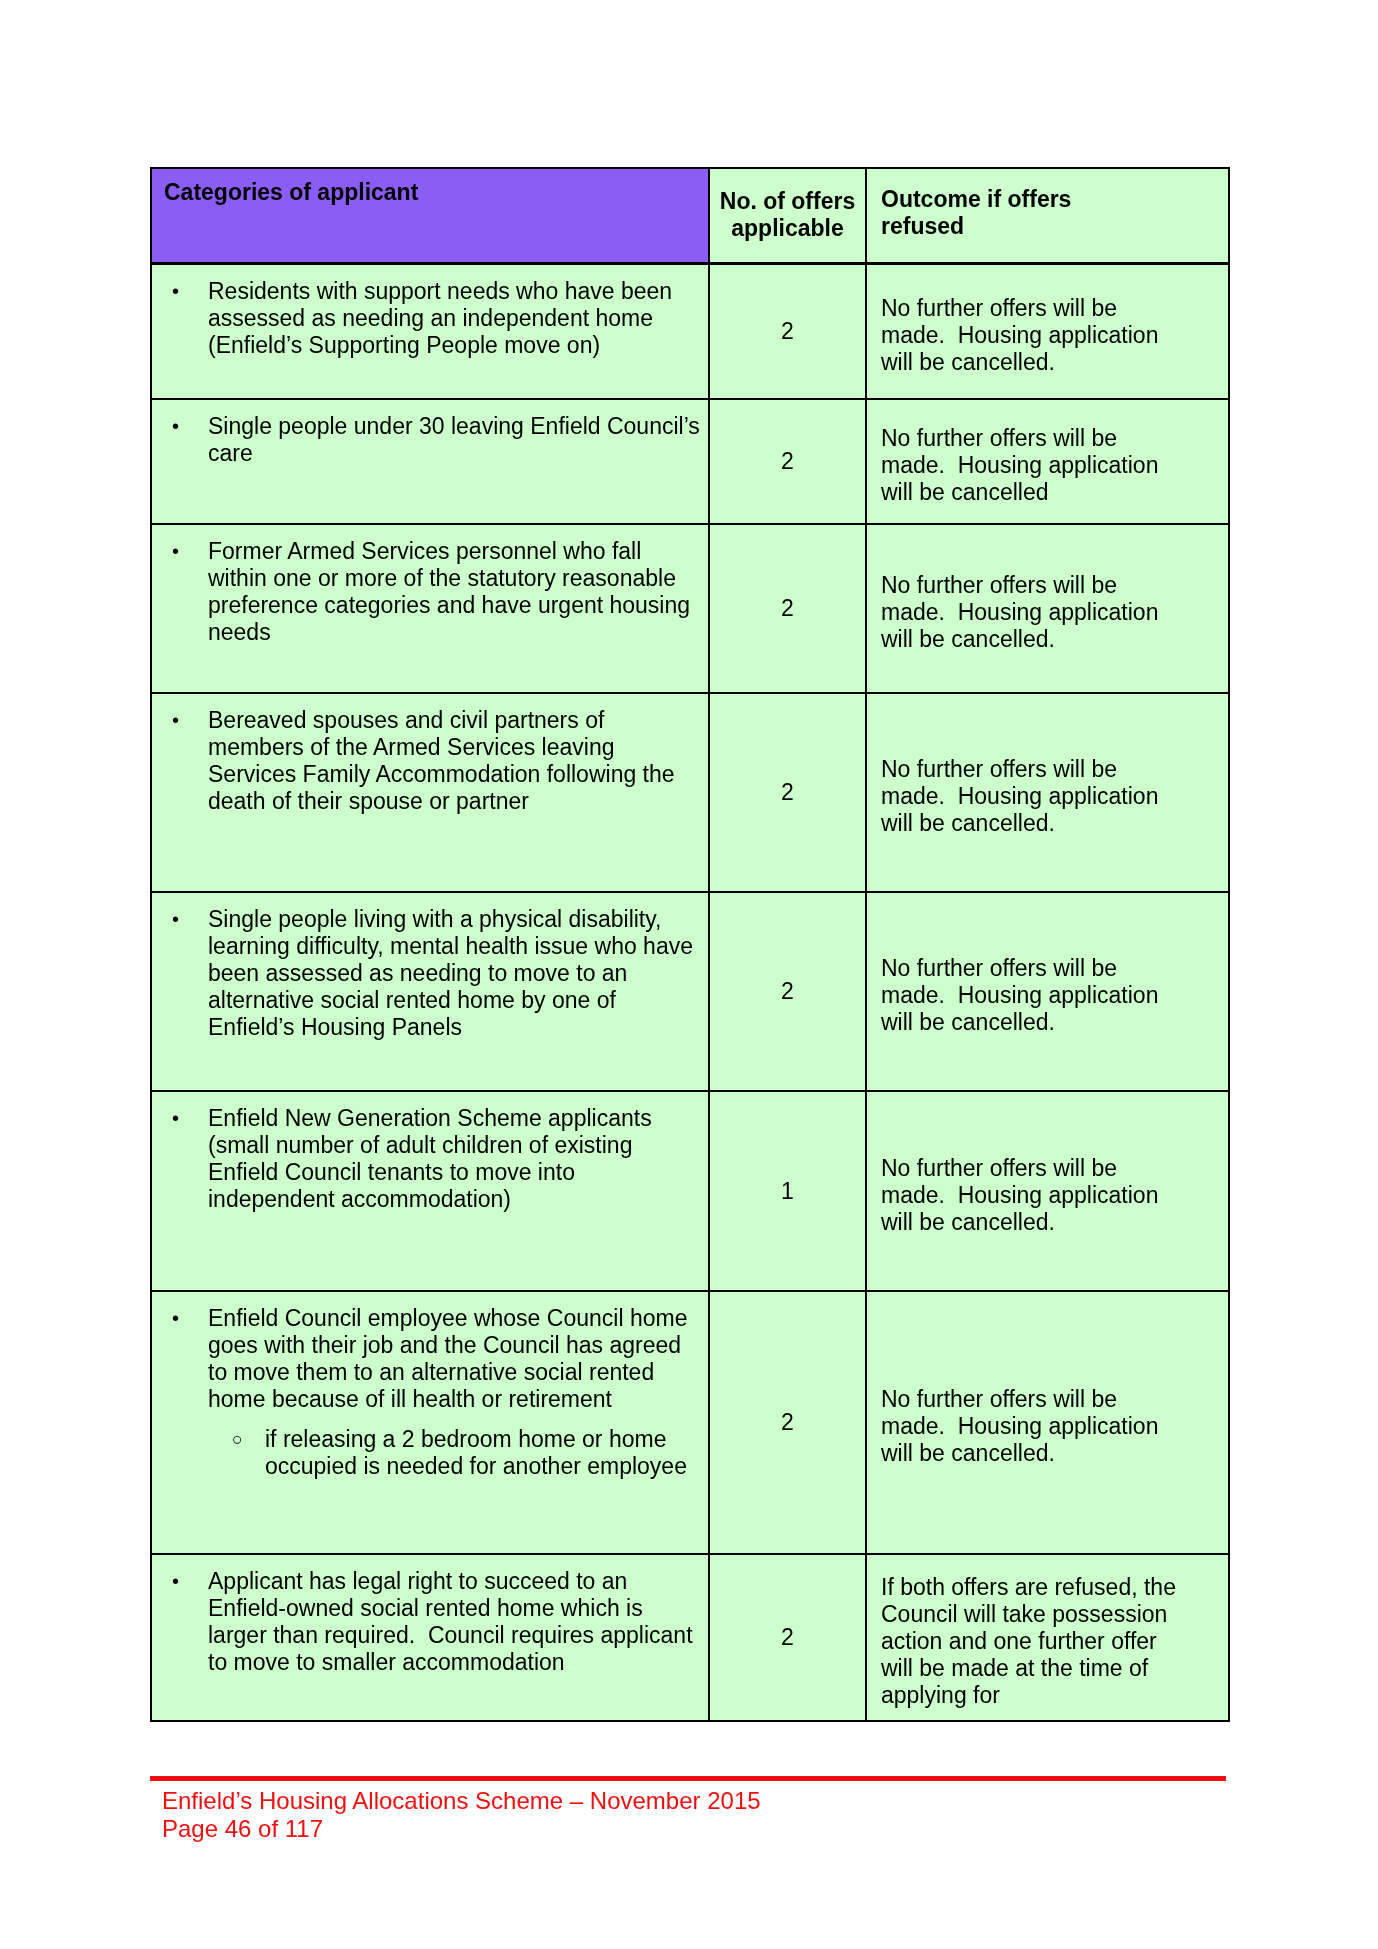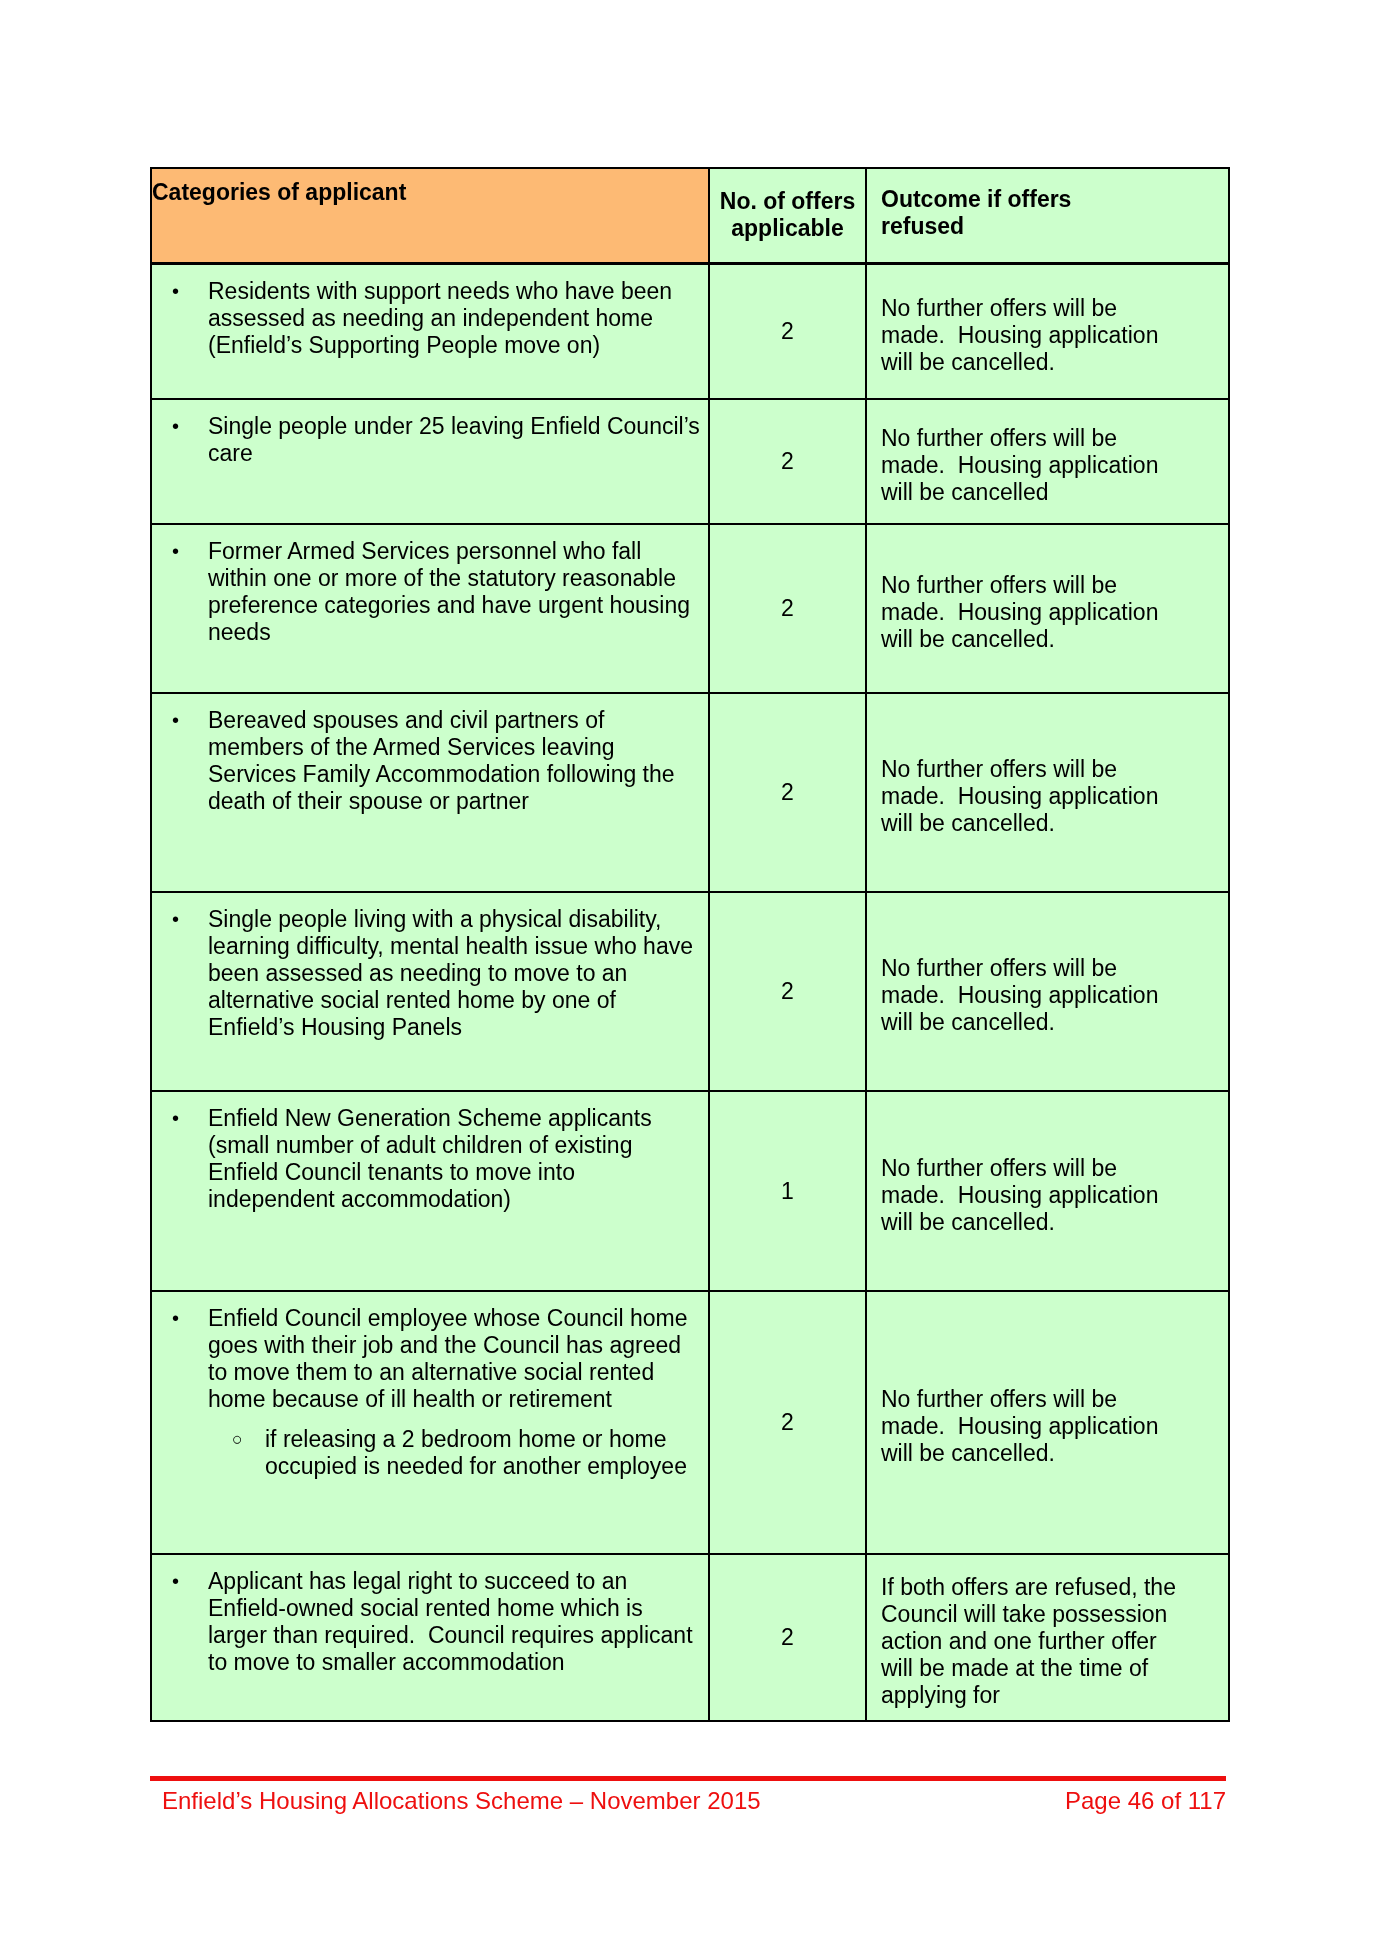--- a/index.html
+++ b/index.html
@@ -19,24 +19,24 @@
     font-size: 23px;
     line-height: 27px;
   }
   .doc-table th, .doc-table td {
     border: 2px solid #000000;
     background: #ccffcc;
   }
   .doc-table thead th { border-bottom-width: 3px; }
   .doc-table thead tr { height: 95px; }
   th.hdr-categories {
-    background: #fdba74;
+    background: #8b5cf6;
     text-align: left;
     vertical-align: top;
-    padding: 10px 10px 0 0;
+    padding: 10px 10px 0 12px;
     font-weight: bold;
   }
   th.hdr-offers {
     vertical-align: middle;
     text-align: center;
     font-weight: bold;
     padding: 4px 4px;
   }
   th.hdr-outcome {
     vertical-align: middle;
@@ -86,20 +86,21 @@
   }
   .footer-rule { height: 5px; background: #ee0f0f; }
   .footer-text-row {
     display: flex;
     justify-content: space-between;
     color: #ee0f0f;
     font-size: 24px;
     line-height: 28px;
     padding-top: 6px;
     padding-left: 12px;
+    flex-direction: column;
   }
 </style>
 </head>
 <body>
 
 <table class="doc-table">
   <colgroup>
     <col style="width:558px">
     <col style="width:157px">
     <col style="width:363px">
@@ -132,21 +133,21 @@
     <td class="num-cell">2</td>
     <td class="outcome-cell">
       <span class="cell-text">No further offers will be made.  Housing application will be cancelled.</span>
     </td>
   </tr>
 
   <tr>
     <td class="cat-cell">
       <div class="bullet-row">
         <span class="bullet">•</span>
-        <span class="cell-text">Single people under 25 leaving Enfield Council’s  care</span>
+        <span class="cell-text">Single people under 30 leaving Enfield Council’s  care</span>
       </div>
       <div class="bullet-row sub-row" hidden="">
         <span class="bullet"></span>
         <span class="cell-text"></span>
       </div>
     </td>
     <td class="num-cell">2</td>
     <td class="outcome-cell">
       <span class="cell-text">No further offers will be made.  Housing application will be cancelled</span>
     </td>

